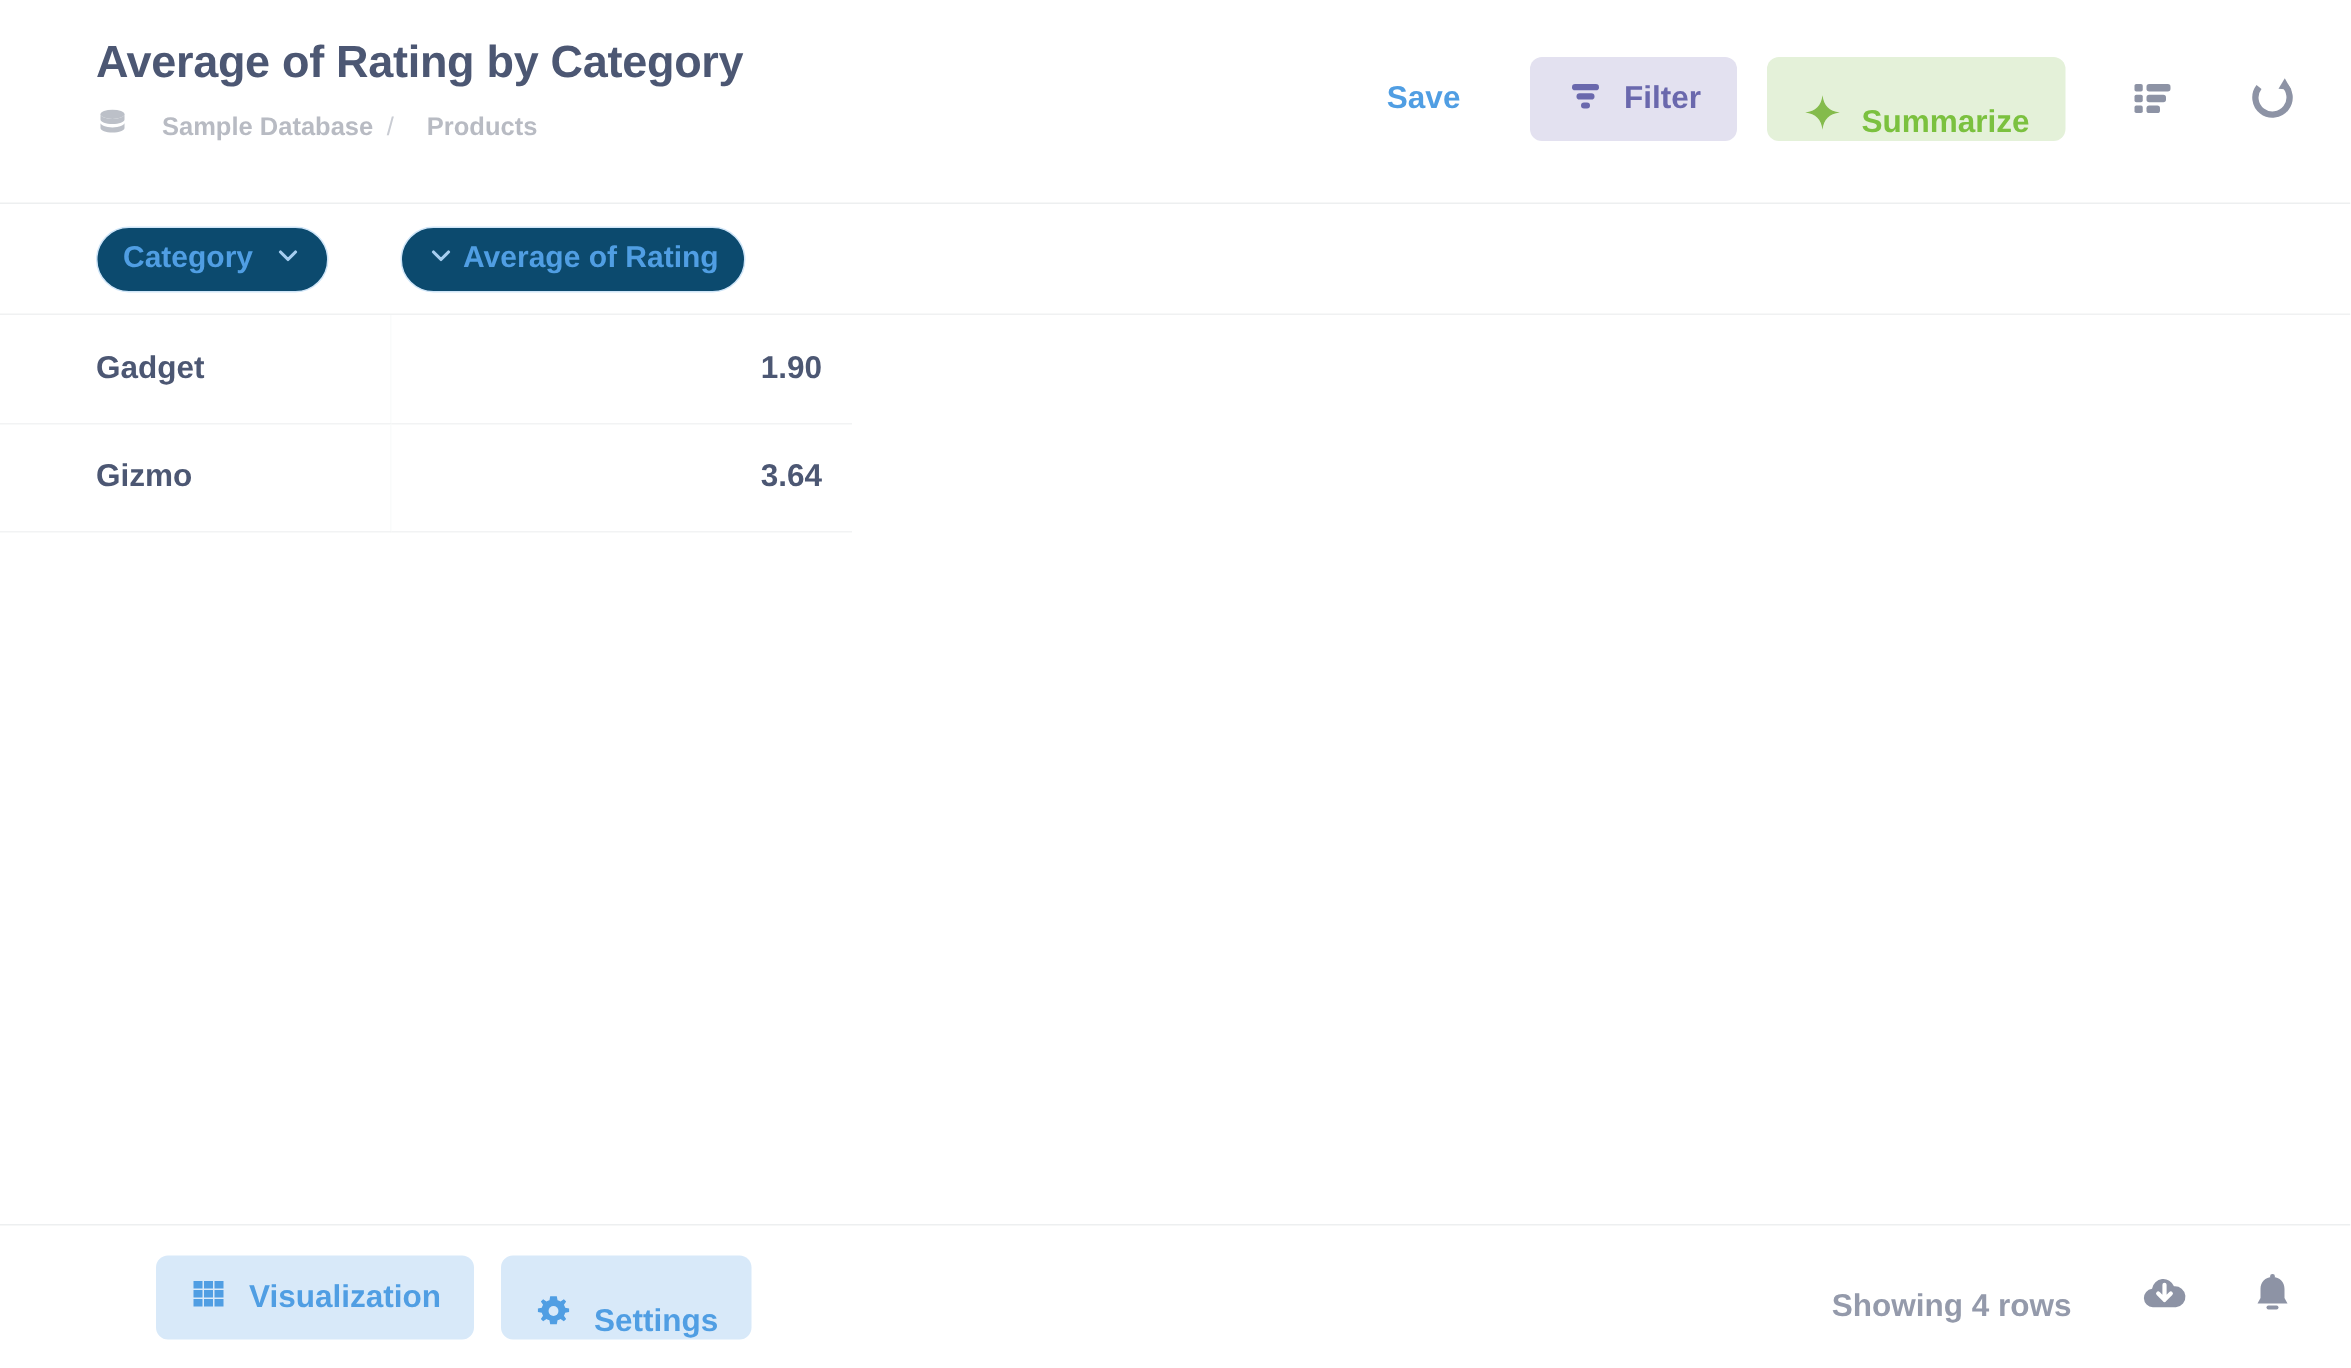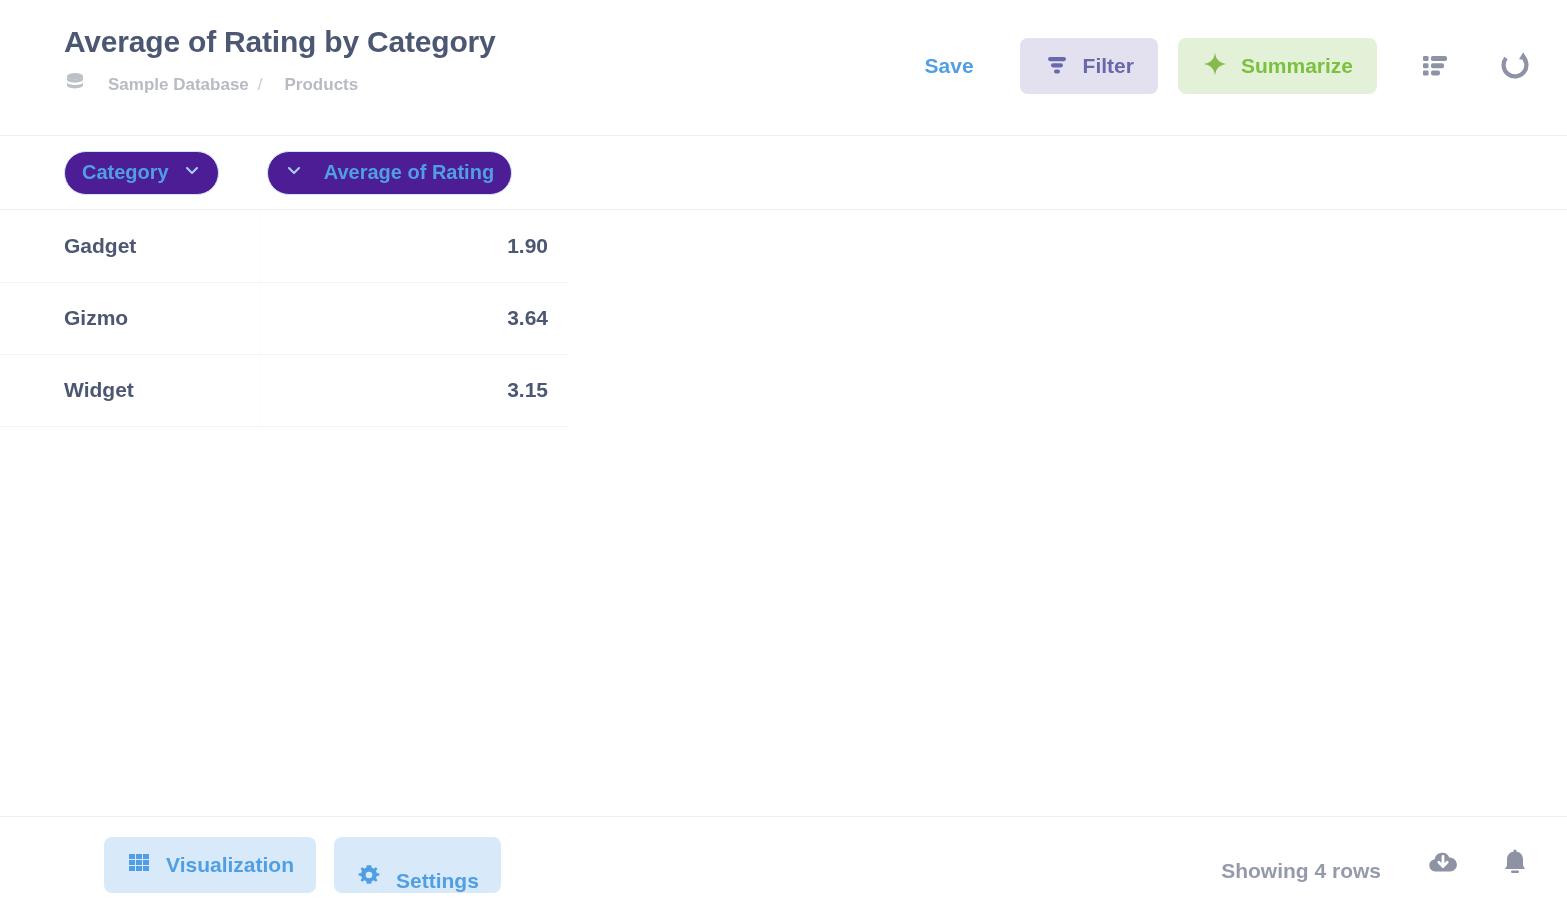--- a/index.html
+++ b/index.html
@@ -100,20 +100,21 @@
     background: #e3e1f0;
     color: #6a68ad;
     margin-right: 20px;
     text-align: right;
   }
 
   .btn-summarize {
     background: #e4f1d9;
     color: #7bc13f;
     margin-right: 36px;
+    align-items: flex-end;
   }
 
   .icon-btn {
     width: 44px;
     height: 44px;
     display: flex;
     align-items: center;
     justify-content: center;
     cursor: pointer;
     background: none;
@@ -136,26 +137,26 @@
     display: flex;
     align-items: center;
     height: 44px;
     border: 1px solid #cfe5f8;
     border-radius: 22px;
     padding: 0 17px;
     font-size: 20px;
     font-weight: bold;
     color: #509ee3;
     cursor: pointer;
-    background: #4c1d95;
+    background: #0c4a6e;
     white-space: nowrap;
   }
 
   .col-pill.cat { margin-right: 48px; gap: 14px; }
-  .col-pill.avg { gap: 21px; }
+  .col-pill.avg { gap: 6px; }
 
   .chev { display: block; flex: 0 0 auto; }
 
   
   .table-area {
     flex: 1 1 auto;
     position: relative;
     overflow: hidden;
   }
 
@@ -345,24 +346,20 @@
     <table class="results-table">
       <tbody>
         <tr>
           <td class="cell-cat">Gadget</td>
           <td class="cell-val">1.90</td>
         </tr>
         <tr>
           <td class="cell-cat">Gizmo</td>
           <td class="cell-val">3.64</td>
         </tr>
-        <tr>
-          <td class="cell-cat">Widget</td>
-          <td class="cell-val">3.15</td>
-        </tr>
       </tbody>
     </table>
   </div>
 
   <div class="footer">
 
     <div class="footer-left">
 
       <button class="footer-btn">
         <span>

